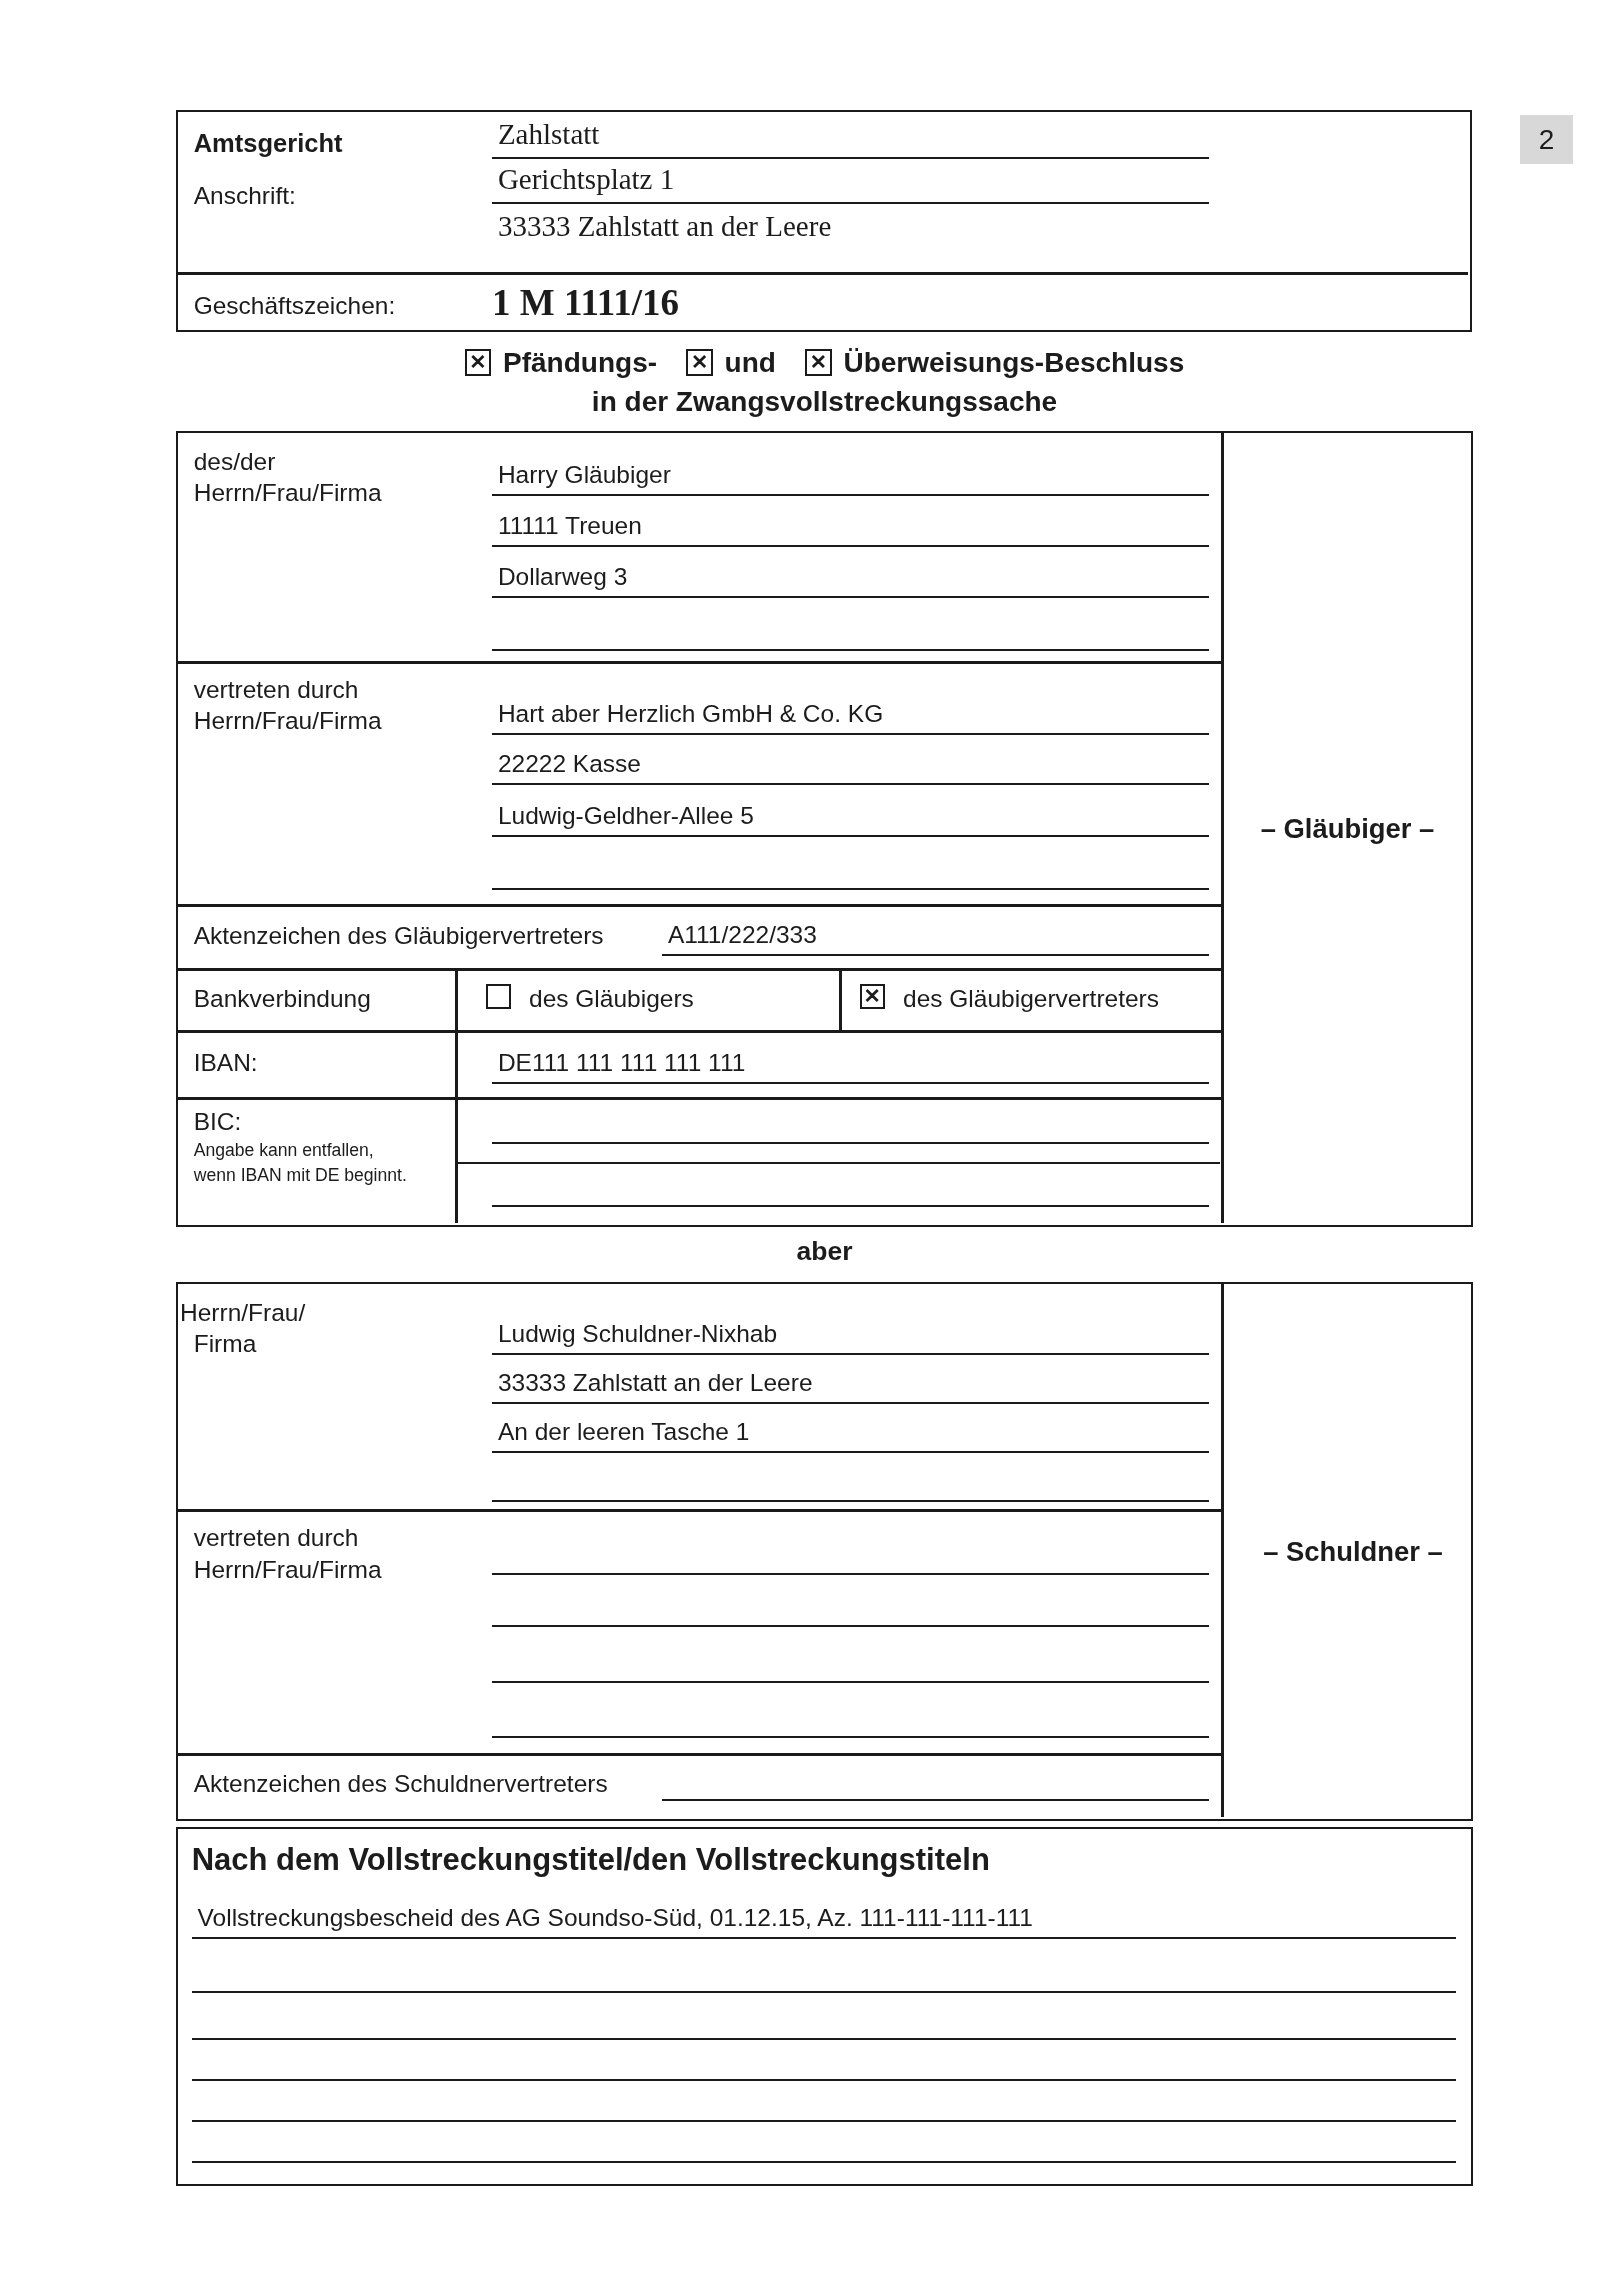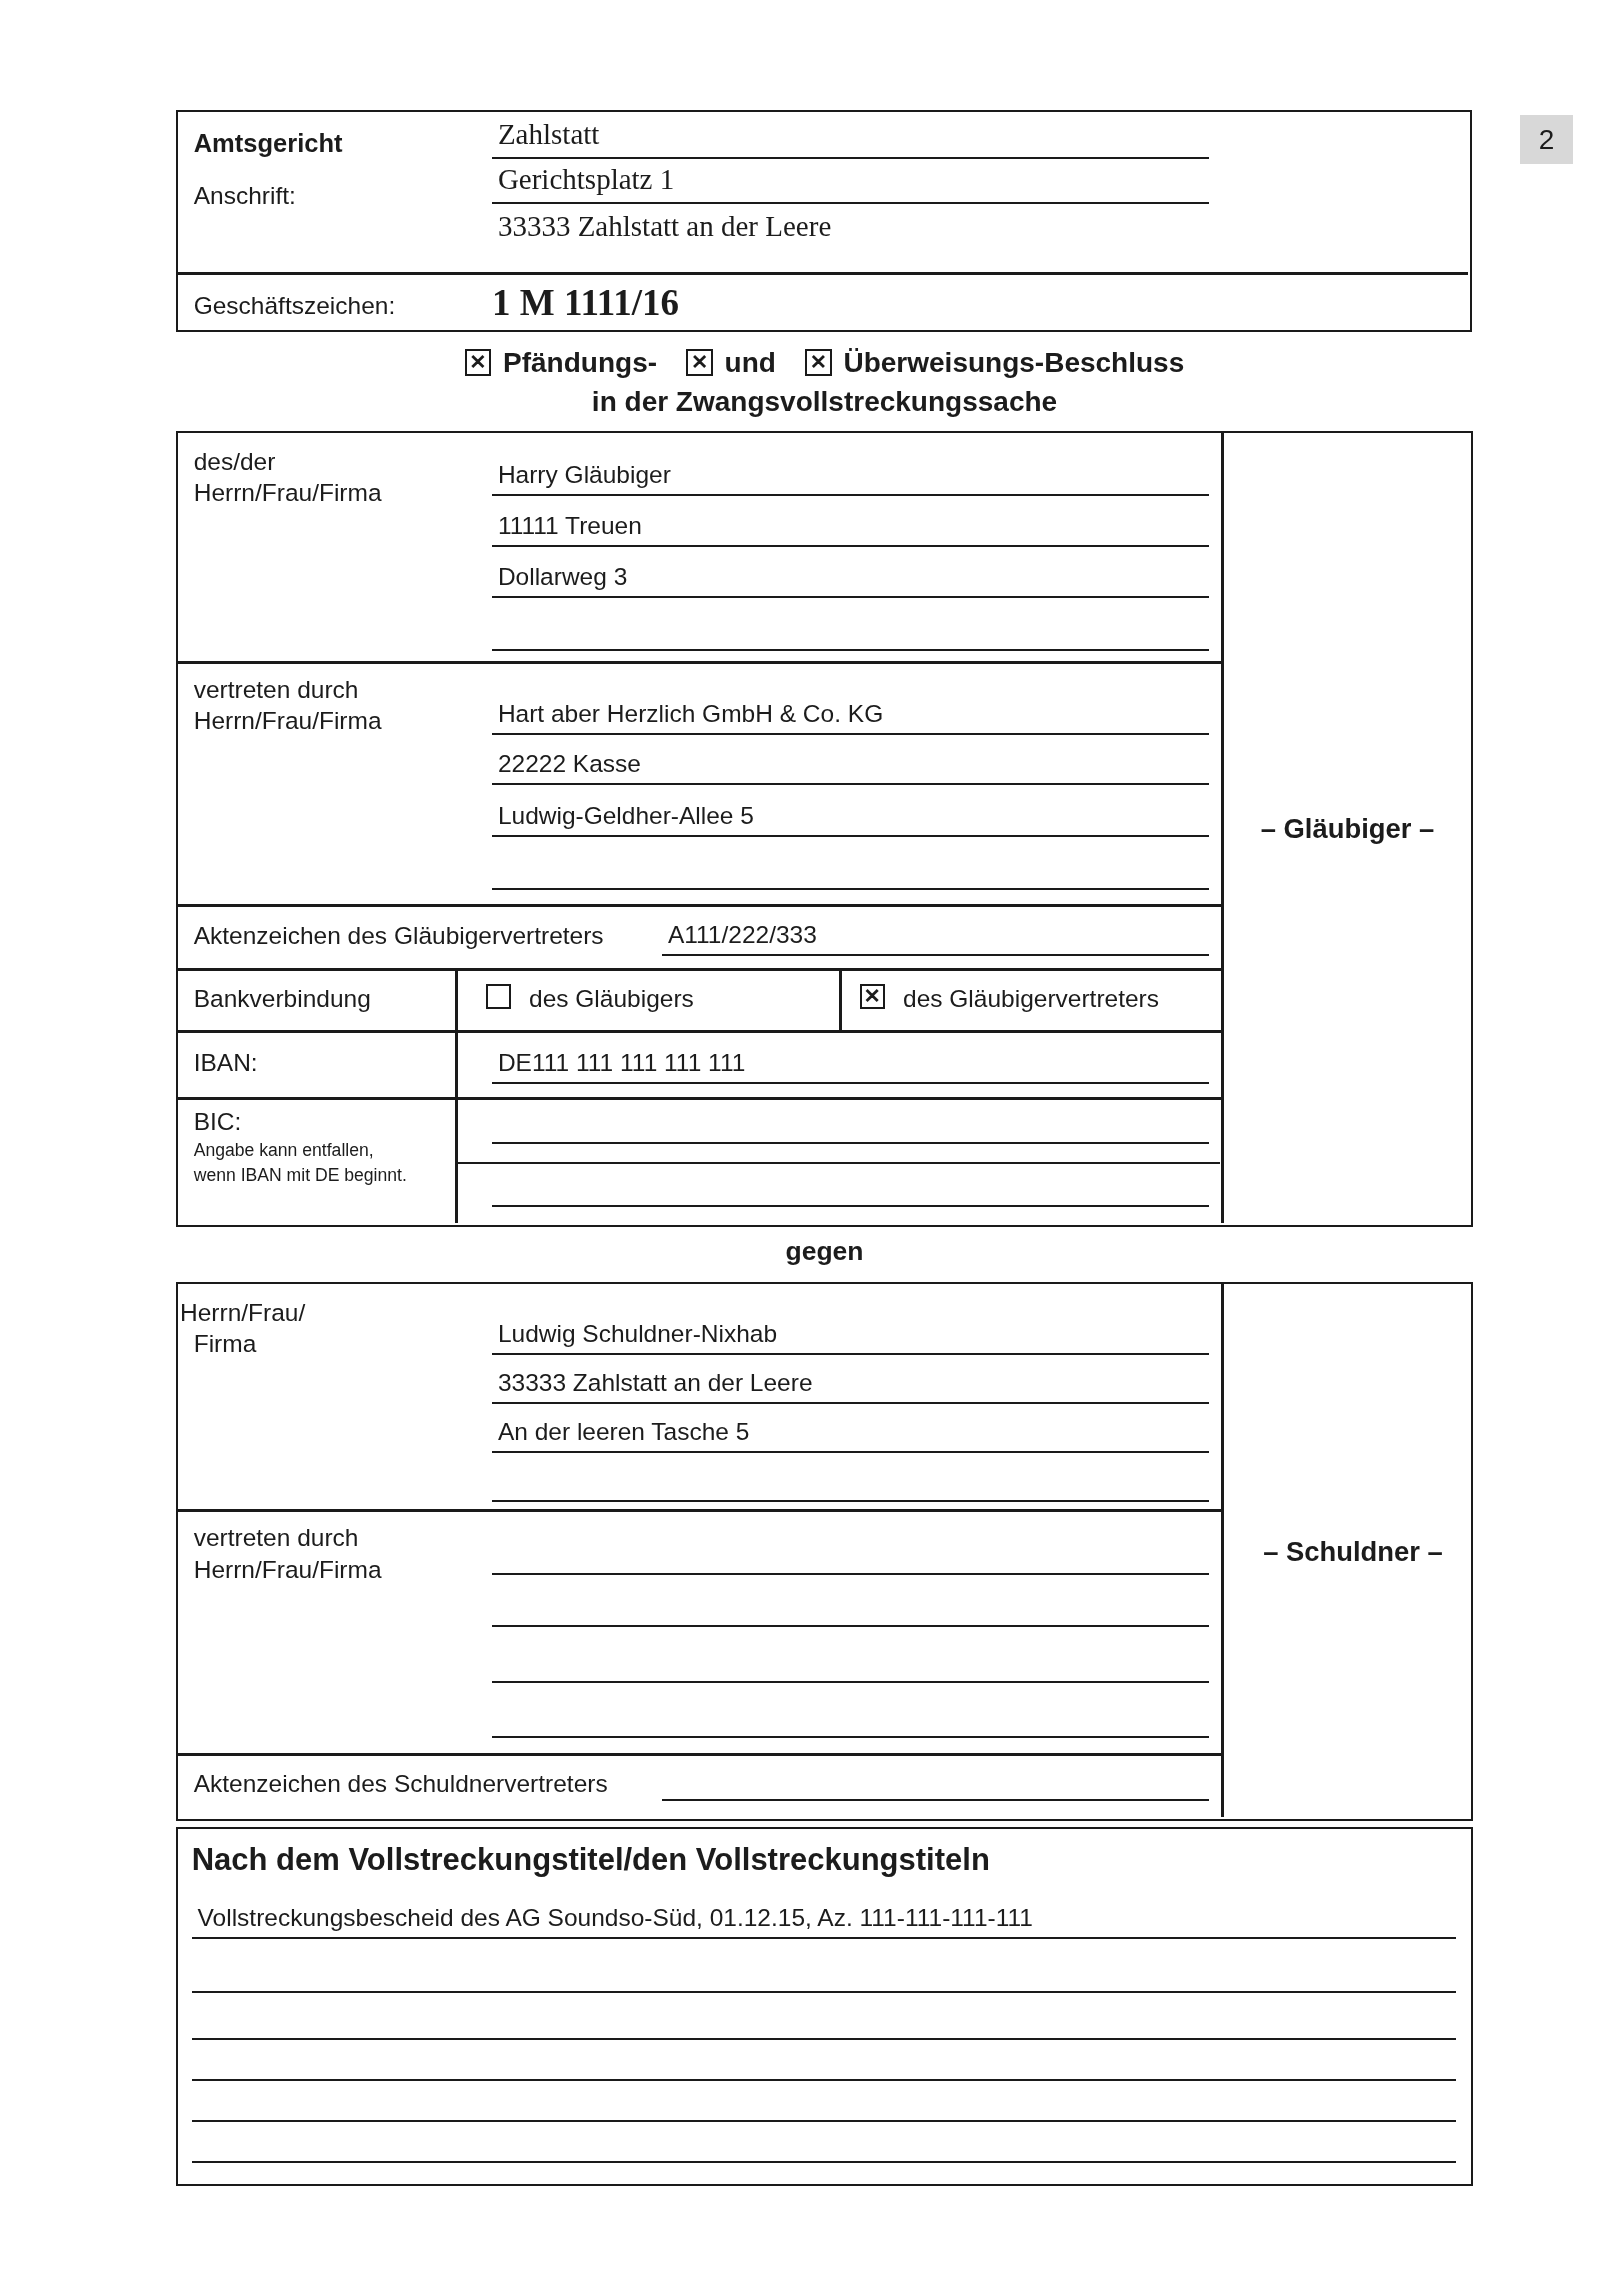--- a/index.html
+++ b/index.html
@@ -147,39 +147,39 @@
     <div class="note" style="left:15.7px; top:706px;">Angabe kann entfallen,</div>
     <div class="note" style="left:15.7px; top:731px;">wenn IBAN mit DE beginnt.</div>
     <div class="uline" style="left:314px; top:670px; width:717px; height:41px;">
         <span></span>
       </div>
     <div class="uline" style="left:314px; top:733px; width:717px; height:41px;">
         <span></span>
       </div>
   </div>
 
-  <div class="center-line" style="top:1236px; font-size:26.5px;">gegen</div>
+  <div class="center-line" style="top:1236px; font-size:26.5px;">aber</div>
 
   <div class="box" style="left:176px; top:1282px; width:1297px; height:539px;">
     <div class="vline" style="left:1043px; top:0; height:533px;"></div>
     <div class="side-strip" style="left:1046px; right:0; top:0; bottom:0;padding-left:11px;">– Schuldner –</div>
 
     <div class="hline" style="left:0; top:225px; width:1043px;"></div>
     <div class="hline" style="left:0; top:469px; width:1043px;"></div>
 
     <div class="lbl" style="left:2px; top:13.7px;">Herrn/Frau/</div>
     <div class="lbl" style="left:15.7px; top:45px;">Firma</div>
     <div class="uline" style="left:314px; top:30px;  width:717px; height:41px;">
         <span>Ludwig Schuldner-Nixhab</span>
       </div>
     <div class="uline" style="left:314px; top:79px;  width:717px; height:41px;">
         <span>33333 Zahlstatt an der Leere</span>
       </div>
     <div class="uline" style="left:314px; top:128px; width:717px; height:41px;">
-        <span>An der leeren Tasche 5</span>
+        <span>An der leeren Tasche 1</span>
       </div>
     <div class="uline" style="left:314px; top:177px; width:717px; height:41px;">
         <span></span>
       </div>
 
     <div class="lbl" style="left:15.7px; top:239px;">vertreten durch</div>
     <div class="lbl" style="left:15.7px; top:271px;">Herrn/Frau/Firma</div>
     <div class="uline" style="left:314px; top:250px; width:717px; height:41px;">
         <span></span>
       </div>

